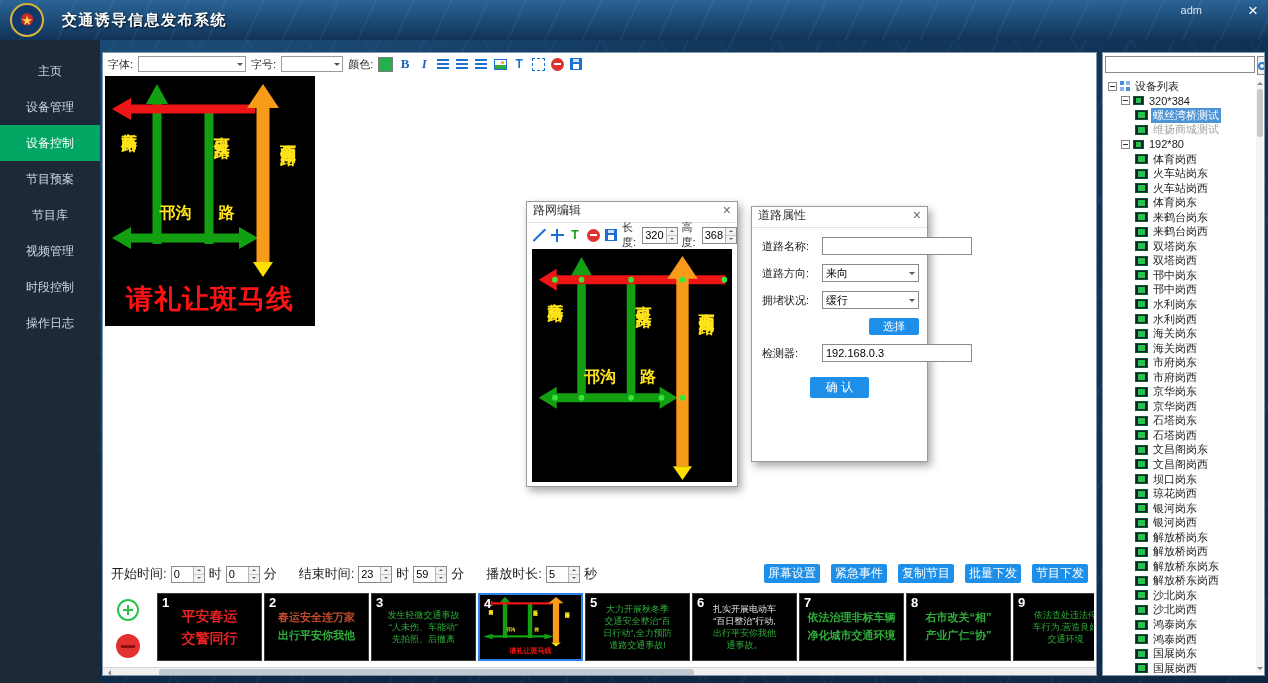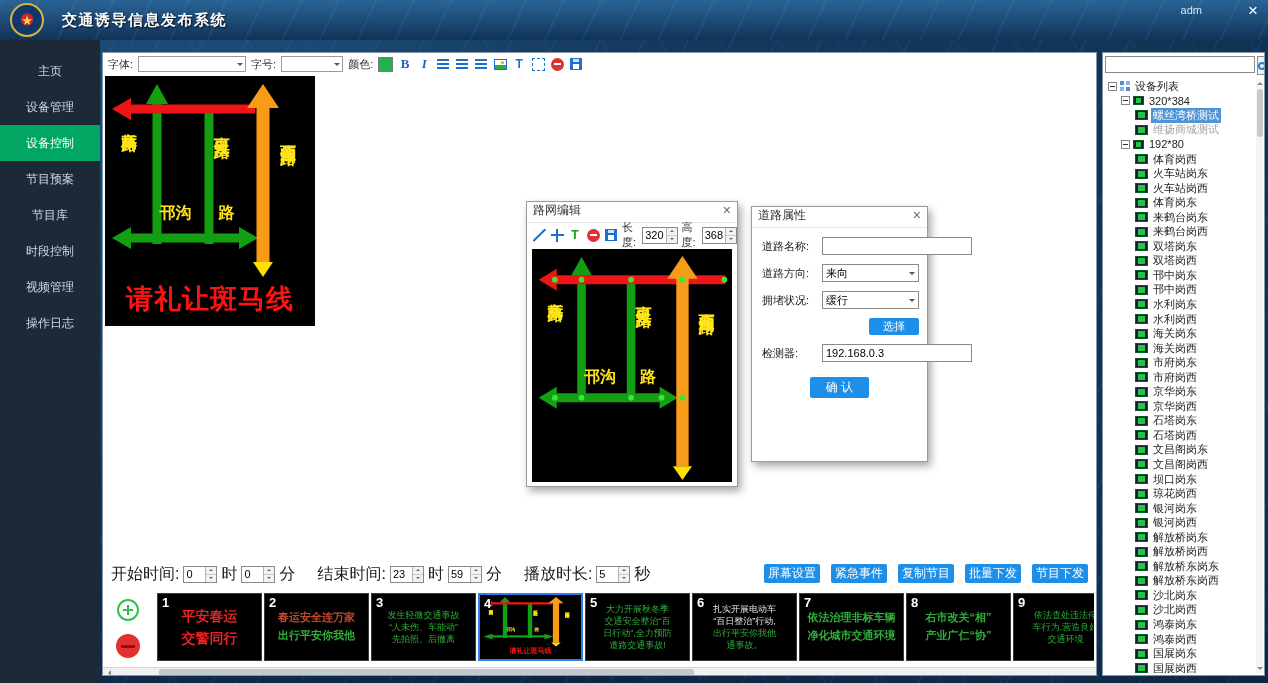--- a/index.html
+++ b/index.html
@@ -95,21 +95,21 @@
   .prow label{width:60px;font-size:11px;color:#222;flex:none;}
   .pinput{flex:1;height:18px;border:1px solid #8a8a8a;font-size:11px;padding:0 3px;box-sizing:border-box;font-family:inherit;}
   .pselect{flex:1;height:18px;border:1px solid #8a8a8a;font-size:11px;display:flex;align-items:center;justify-content:space-between;padding:0 3px;box-sizing:border-box;background:#fff;}
   .btnrow{justify-content:flex-end;}
   .blue-btn{background:#1e8fe8;border:none;color:#fff;font-size:12px;height:19px;padding:0 8px;border-radius:2px;cursor:pointer;font-family:inherit;}
   .blue-btn.sm{height:17px;font-size:11px;padding:0 14px;}
   .confirm-row{text-align:center;margin-top:15px;}
   .confirm-row .blue-btn{padding:0 16px;height:21px;}
   
   .schedule{position:absolute;left:0;right:0;top:509px;height:24px;display:flex;align-items:center;gap:4px;padding-left:8px;}
-  .slabel{font-size:16px;color:#1b1b1b;}
+  .slabel{font-size:13px;color:#1b1b1b;}
   .sgap{width:14px;}
   .sched-btns{position:absolute;right:8px;top:2px;display:flex;gap:11px;}
   .sched-btns .blue-btn{padding:0 4px;}
   
   .strip{position:absolute;left:0;right:0;top:536px;height:78px;}
   .add-btn{position:absolute;left:14px;top:10px;width:22px;height:22px;border:2px solid #2cc24e;border-radius:50%;box-sizing:border-box;position:absolute;}
   .add-btn::before{content:"";position:absolute;left:4px;right:4px;top:8px;height:2px;background:#2cc24e;}
   .add-btn::after{content:"";position:absolute;top:4px;bottom:4px;left:8px;width:2px;background:#2cc24e;}
   .rem-btn{position:absolute;left:13px;top:45px;width:24px;height:24px;background:#e33030;border-radius:50%;}
   .rem-btn::before{content:"";position:absolute;left:5px;right:5px;top:11px;height:2.5px;background:#8f0d0d;}
@@ -184,23 +184,23 @@
       <div class="nav-item">主页</div>
 
       <div class="nav-item">设备管理</div>
 
       <div class="nav-item active">设备控制</div>
 
       <div class="nav-item">节目预案</div>
 
       <div class="nav-item">节目库</div>
 
+      <div class="nav-item">视频管理</div>
+
       <div class="nav-item">时段控制</div>
-
-      <div class="nav-item">视频管理</div>
 
       <div class="nav-item">操作日志</div>
 
   </div>
 
   <div class="main">
 
     <div class="toolbar">
       <span class="tlabel">字体:</span>
       <span class="tb-select w110">

